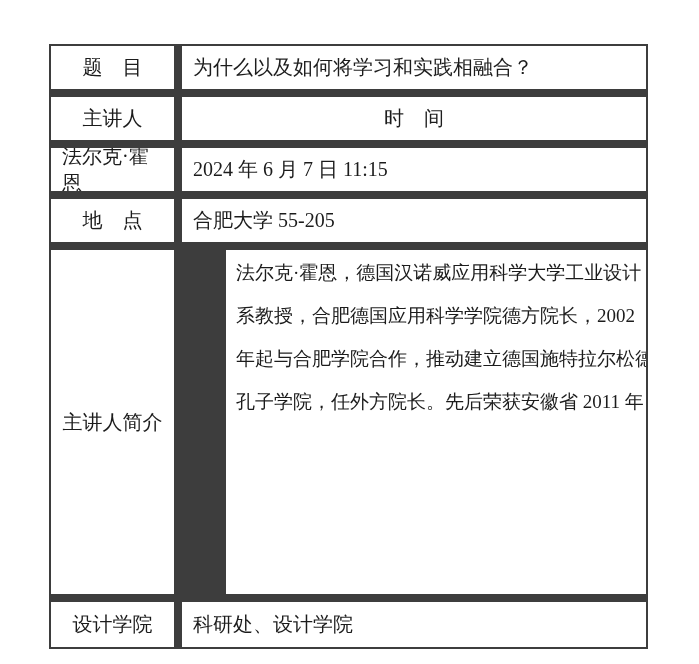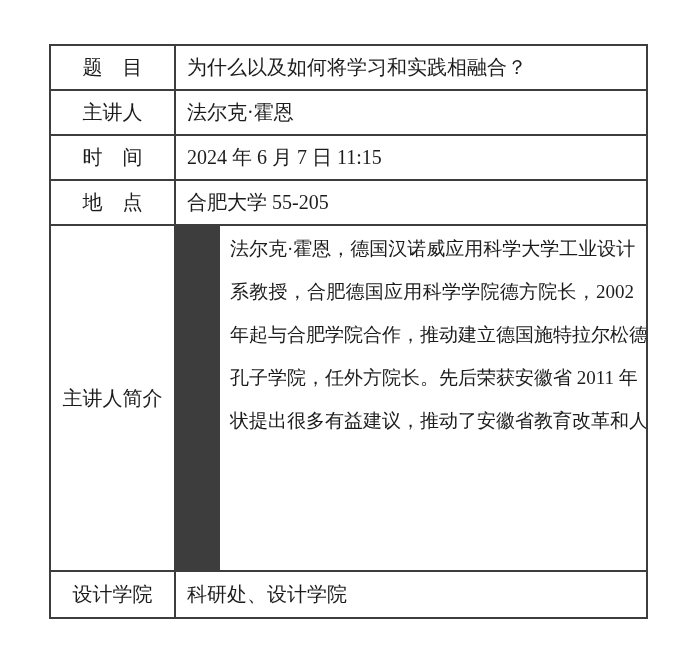--- a/index.html
+++ b/index.html
@@ -16,21 +16,21 @@
     overflow: hidden;
   }
   .doc-table {
     position: absolute;
     left: 49px;
     top: 44px;
     width: 595px;
     display: grid;
     grid-template-columns: 123px 1fr;
     grid-template-rows: 43px 43px 43px 43px 344px 45px;
-    gap: 2px;
+    gap: 8px;
     padding: 2px;
     background: #3d3d3d; 
   }
   .cell {
     background: #ffffff;
     display: flex;
     align-items: center;
     font-size: 20px;
     overflow: hidden;
   }
@@ -60,33 +60,32 @@
 </style>
 </head>
 <body>
 
 <div class="doc-table">
 
   <div class="cell label-cell">题　目</div>
   <div class="cell value-cell">为什么以及如何将学习和实践相融合？</div>
 
   <div class="cell label-cell">主讲人</div>
+  <div class="cell label-cell">时　间</div>
+
   <div class="cell value-cell">法尔克·霍恩</div>
-
-  <div class="cell label-cell">时　间</div>
   <div class="cell value-cell">2024 年 6 月 7 日 11:15</div>
 
   <div class="cell label-cell">地　点</div>
   <div class="cell value-cell">合肥大学 55-205</div>
 
   <div class="cell label-cell">主讲人简介</div>
   <div class="cell bio-cell">
       <div class="bio-line">法尔克·霍恩，德国汉诺威应用科学大学工业设计</div>
       <div class="bio-line">系教授，合肥德国应用科学学院德方院长，2002</div>
       <div class="bio-line">年起与合肥学院合作，推动建立德国施特拉尔松德</div>
       <div class="bio-line">孔子学院，任外方院长。先后荣获安徽省 2011 年</div>
-      <div class="bio-line">状提出很多有益建议，推动了安徽省教育改革和人</div>
     </div>
 
   <div class="cell label-cell">设计学院</div>
   <div class="cell value-cell">科研处、设计学院</div>
 
 </div>
 
 </body></html>

